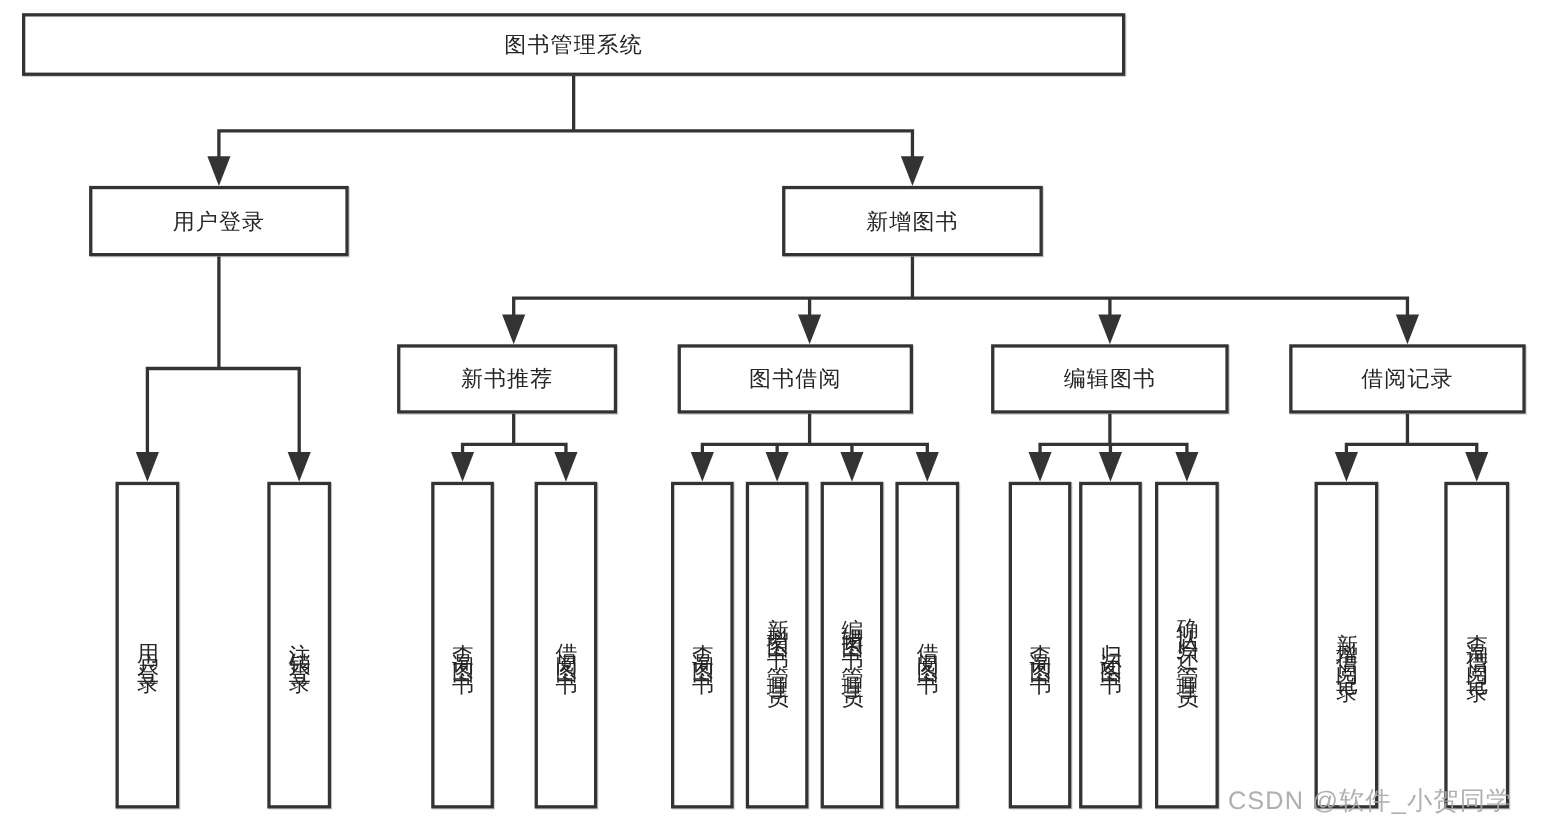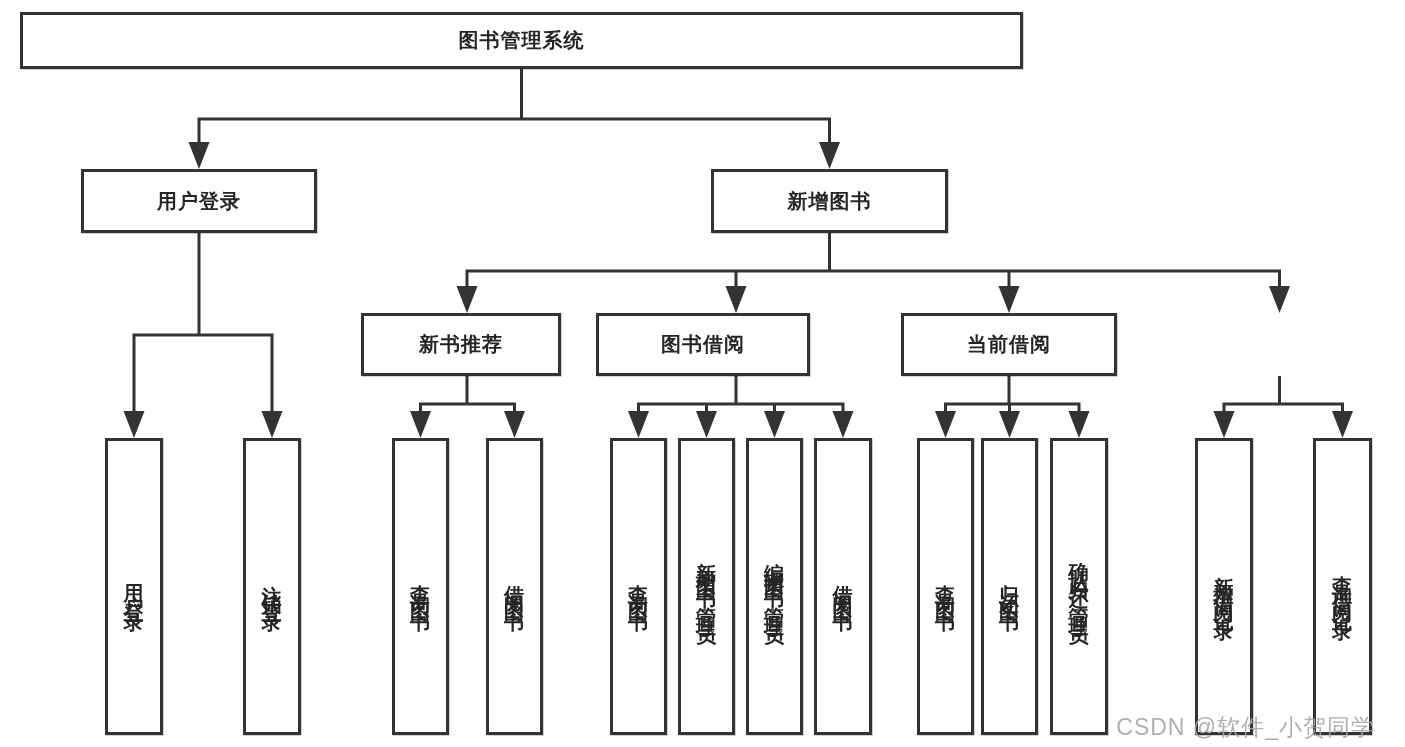--- a/index.html
+++ b/index.html
@@ -6,21 +6,20 @@
   .canvas{
     position:relative;width:1405px;height:747px;background:#ffffff;overflow:hidden;
     font-family:"Liberation Sans","DejaVu Sans",sans-serif;
   }
   #connectors{position:absolute;left:0;top:0;width:1405px;height:747px;z-index:1;}
   .box{
     position:absolute;box-sizing:border-box;background:#ffffff;
     border:3px solid #333333;color:#252525;z-index:2;
     display:flex;align-items:center;justify-content:center;
     box-shadow:1px 1px 0 rgba(0,0,0,0.18);
-    font-weight:bold;
   }
   .box.h{font-size:20px;letter-spacing:1px;white-space:nowrap;}
   .box.v{
     writing-mode:vertical-rl;text-orientation:mixed;
     font-size:20px;letter-spacing:9px;line-height:1;
     padding:2px 0;
   }
   .watermark{
     position:absolute;right:30px;bottom:4px;z-index:3;
     font-size:23px;color:rgba(168,168,168,0.92);letter-spacing:1px;white-space:nowrap;
@@ -53,22 +52,23 @@
       <polygon points="1213.5,411 1234.5,411 1224,438" fill="#333333"></polygon>
       <polygon points="1332,411 1353,411 1342.5,438" fill="#333333"></polygon>
     </svg>
 
   <div class="box h" style="left:20px;top:12px;width:1003px;height:57px">图书管理系统</div>
 
   <div class="box h" style="left:81px;top:169px;width:236px;height:64px">用户登录</div>
   <div class="box h" style="left:711px;top:169px;width:237px;height:64px">新增图书</div>
 
   <div class="box h" style="left:361px;top:313px;width:200px;height:63px">新书推荐</div>
-  <div class="box h" style="left:596px;top:313px;width:214px;height:63px">图书借阅</div>
-  <div class="box h" style="left:901px;top:313px;width:216px;height:63px">当前借阅</div>
+  <div class="box h" style="left:616px;top:313px;width:214px;height:63px">图书借阅</div>
+  <div class="box h" style="left:901px;top:313px;width:216px;height:63px">编辑图书</div>
+  <div class="box h" style="left:1172px;top:313px;width:215px;height:63px">借阅记录</div>
 
   <div class="box v" style="left:105px;top:438px;width:58px;height:297px">用户登录</div>
   <div class="box v" style="left:243px;top:438px;width:58px;height:297px">注销登录</div>
 
   <div class="box v" style="left:392px;top:438px;width:57px;height:297px">查询图书</div>
   <div class="box v" style="left:486px;top:438px;width:57px;height:297px">借阅图书</div>
 
   <div class="box v" style="left:610px;top:438px;width:57px;height:297px">查询图书</div>
   <div class="box v" style="left:678px;top:438px;width:57px;height:297px">新增图书（管理员）</div>
   <div class="box v" style="left:746px;top:438px;width:57px;height:297px">编辑图书（管理员）</div>

